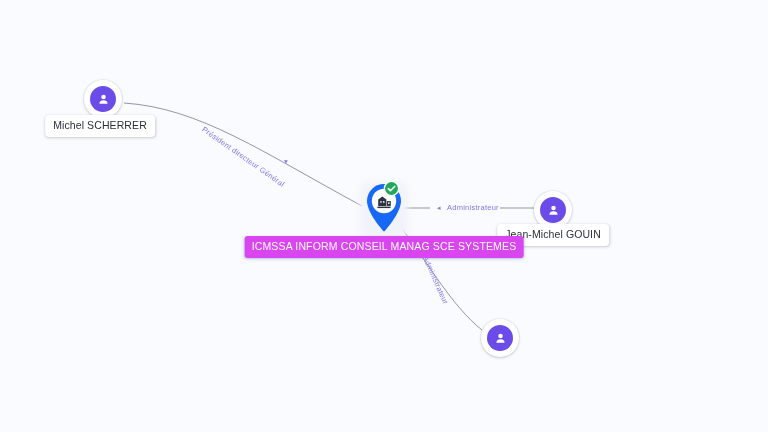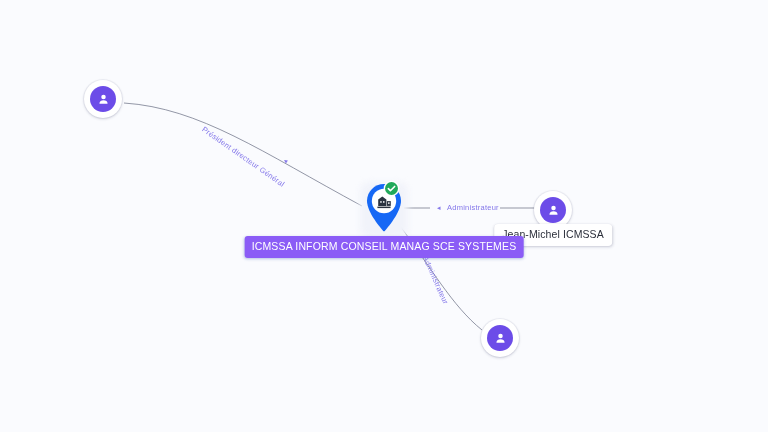--- a/index.html
+++ b/index.html
@@ -100,21 +100,21 @@
     top: -2px;
     width: 17px;
     height: 17px;
   }
   .check-badge svg { display: block; }
 
   .company-chip {
     position: absolute;
     transform: translateX(-50%);
     white-space: nowrap;
-    background: #8b5cf6;
+    background: #d946ef;
     color: #ffffff;
     font-size: 10.5px;
     line-height: 1;
     letter-spacing: .15px;
     padding: 5px 7px 6px 7px;
     border-radius: 3px;
     box-shadow: 0 1px 3px rgba(20,60,160,.30);
   }
 
   
@@ -160,32 +160,33 @@
   <div class="person-node" style="left:103px; top:99px;">
     <div class="avatar-ring">
       <div class="avatar-disc">
         <svg width="15" height="15" viewBox="0 0 24 24" fill="#ffffff">
           <circle cx="12" cy="8" r="3.6"></circle>
           <path d="M12 13c-3.6 0-6.4 2.1-6.4 4.6v1.2h12.8v-1.2C18.4 15.1 15.6 13 12 13z"></path>
         </svg>
       </div>
     </div>
   </div>
+  <div class="node-chip" style="left:100px; top:115px;">Michel SCHERRER</div>
 
   <div class="person-node" style="left:553px; top:210px;">
     <div class="avatar-ring">
       <div class="avatar-disc">
         <svg width="15" height="15" viewBox="0 0 24 24" fill="#ffffff">
           <circle cx="12" cy="8" r="3.6"></circle>
           <path d="M12 13c-3.6 0-6.4 2.1-6.4 4.6v1.2h12.8v-1.2C18.4 15.1 15.6 13 12 13z"></path>
         </svg>
       </div>
     </div>
   </div>
-  <div class="node-chip" style="left:553px; top:224px;">Jean-Michel ICMSSA</div>
+  <div class="node-chip" style="left:553px; top:224px;">Jean-Michel GOUIN</div>
 
   <div class="person-node" style="left:500px; top:338px;">
     <div class="avatar-ring">
       <div class="avatar-disc">
         <svg width="15" height="15" viewBox="0 0 24 24" fill="#ffffff">
           <circle cx="12" cy="8" r="3.6"></circle>
           <path d="M12 13c-3.6 0-6.4 2.1-6.4 4.6v1.2h12.8v-1.2C18.4 15.1 15.6 13 12 13z"></path>
         </svg>
       </div>
     </div>

